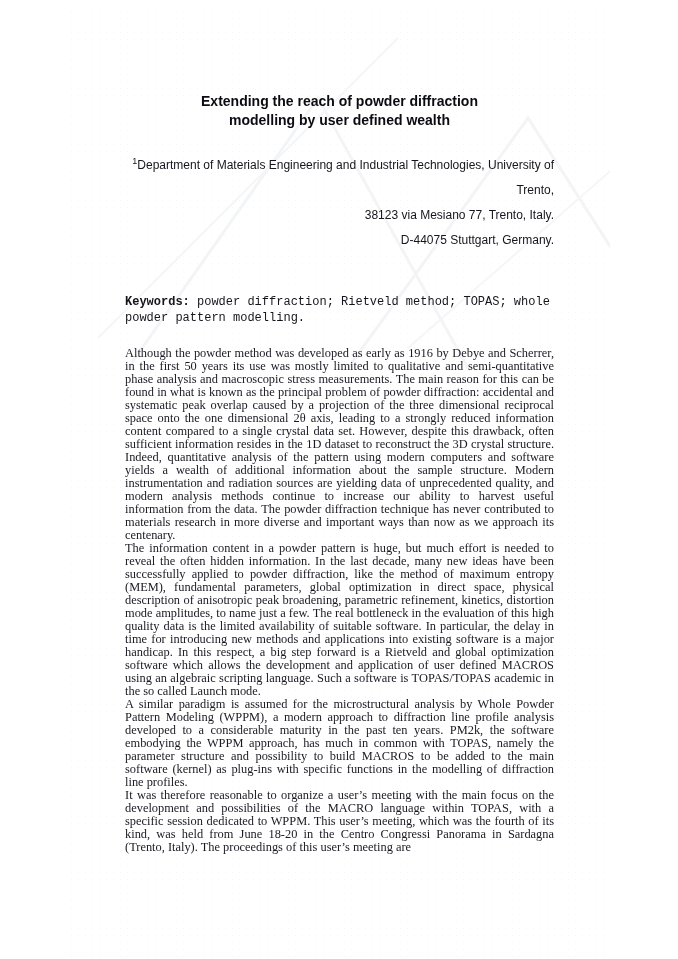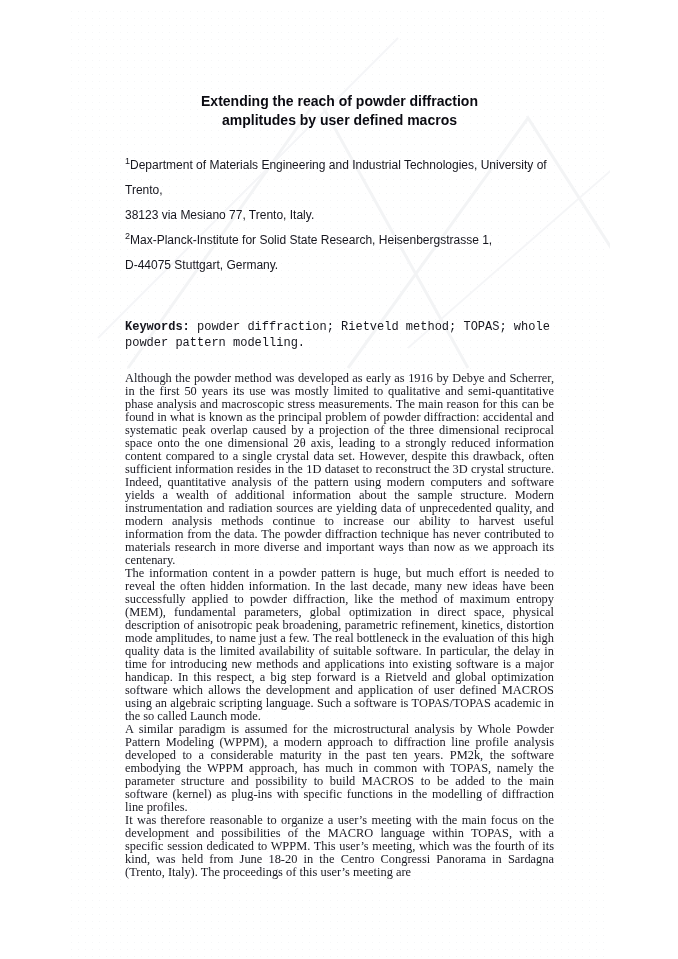--- a/index.html
+++ b/index.html
@@ -41,21 +41,21 @@
     position: relative;
   }
   sup {
     font-size: 9px;
     line-height: 0;
     vertical-align: 5px;
   }
   .affil-block { margin-top: 0; position: relative; }
   .affil-block.first { margin-top: 23px; }
   .affil-line, .emails {
-    text-align: left;
+    text-align: right;
     font-size: 12px;
     line-height: 25px;
     color: #15151d;
   }
   .emails { margin-top: 0; position: relative; }
   .keywords {
     margin: 41px 0 0 0;
     font-size: 12px;
     line-height: 16px;
     text-align: left;
@@ -83,31 +83,30 @@
 
   <svg class="watermark" width="678" height="959" viewBox="0 0 678 959" aria-hidden="true">
     <polyline points="60,360 250,90 400,360" fill="none" stroke="#f2f3f5" stroke-width="3"></polyline>
     <polyline points="280,360 460,110 620,360" fill="none" stroke="#f2f3f5" stroke-width="3"></polyline>
     <line x1="30" y1="330" x2="330" y2="30" stroke="#f4f5f7" stroke-width="2"></line>
     <line x1="340" y1="340" x2="660" y2="60" stroke="#f4f5f7" stroke-width="2"></line>
   </svg>
 
   <h1 class="title">
     <span>Extending the reach of powder diffraction</span>
-    <span>amplitudes by user defined macros</span>
+    <span>modelling by user defined wealth</span>
   </h1>
 
 
   <div class="affil-block first">
     <div class="affil-line"><sup>1</sup><span>Department of Materials Engineering and Industrial Technologies, University of Trento,</span></div>
     <div class="affil-line">38123  via Mesiano 77, Trento, Italy.</div>
   </div>
 
   <div class="affil-block">
-    <div class="affil-line"><sup>2</sup><span>Max-Planck-Institute for Solid State Research, Heisenbergstrasse 1,</span></div>
     <div class="affil-line">D-44075 Stuttgart, Germany.</div>
   </div>
 
 
   <p class="keywords"><span class="kw-label">Keywords:</span><span> powder diffraction; Rietveld method; TOPAS; whole powder pattern modelling.</span></p>
 
   <div class="bodytext">
     <p>Although the powder method was developed as early as 1916 by Debye and Scherrer, in the first 50 years its use was mostly limited to qualitative and semi-quantitative phase analysis and macroscopic stress measurements. The main reason for this can be found in what is known as the principal problem of powder diffraction: accidental and systematic peak overlap caused by a projection of the three dimensional reciprocal space onto the one dimensional 2θ axis, leading to a strongly reduced information content compared to a single crystal data set. However, despite this drawback, often sufficient information resides in the 1D dataset to reconstruct the 3D crystal structure. Indeed, quantitative analysis of the pattern using modern computers and software yields a wealth of additional information about the sample structure. Modern instrumentation and radiation sources are yielding data of unprecedented quality, and modern analysis methods continue to increase our ability to harvest useful information from the data. The powder diffraction technique has never contributed to materials research in more diverse and important ways than now as we approach its centenary.</p>
     <p>The information content in a powder pattern is huge, but much effort is needed to reveal the often hidden information. In the last decade, many new ideas have been successfully applied to powder diffraction, like the method of maximum entropy (MEM), fundamental parameters, global optimization in direct space, physical description of anisotropic peak broadening, parametric refinement, kinetics, distortion mode amplitudes, to name just a few. The real bottleneck in the evaluation of this high quality data is the limited availability of suitable software. In particular, the delay in time for introducing new methods and applications into existing software is a major handicap. In this respect, a big step forward is a Rietveld and global optimization software which allows the development and application of user defined MACROS using an algebraic scripting language. Such a software is TOPAS/TOPAS academic in the so called Launch mode.</p>
     <p>A similar paradigm is assumed for the microstructural analysis by Whole Powder Pattern Modeling (WPPM), a modern approach to diffraction line profile analysis developed to a considerable maturity in the past ten years. PM2k, the software embodying the WPPM approach, has much in common with TOPAS, namely the parameter structure and possibility to build MACROS to be added to the main software (kernel) as plug-ins with specific functions in the modelling of diffraction line profiles.</p>

